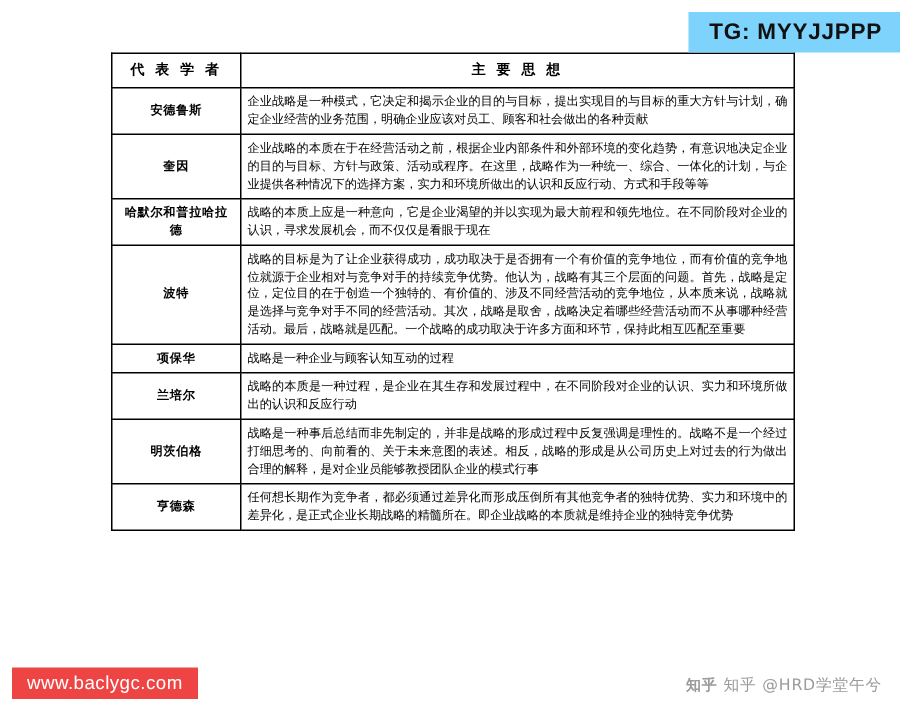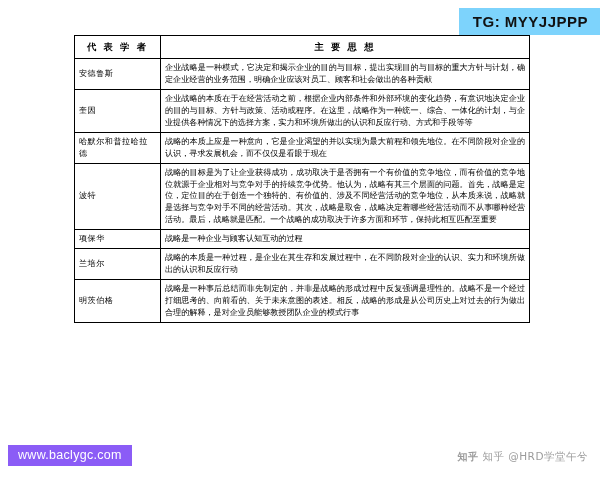--- a/index.html
+++ b/index.html
@@ -60,36 +60,37 @@
   table.doc-table thead th {
     text-align: center;
     font-weight: bold;
     font-size: 9.3px;
     padding: 4px 2px;
     letter-spacing: 2px;
   }
   col.c1 { width: 86px; }
   col.c2 { width: 369px; }
   td.scholar {
-    text-align: left;
+    text-align: center;
     font-size: 8.6px;
     letter-spacing: 0.5px;
     line-height: 1.5;
+    font-weight: bold;
   }
   td.idea {
     text-align: justify;
     text-justify: inter-ideograph;
     padding: 4px 6px;
   }
   
   .url-watermark {
     position: absolute;
     left: 8px;
     bottom: 14px;
-    background: #8b5cf6;
+    background: #ef4444;
     color: #ffffff;
     font-size: 12.5px;
     font-family: "Liberation Sans", sans-serif;
     padding: 3px 10px 4px 10px;
     letter-spacing: 0.3px;
     z-index: 6;
   }
   
   .zhihu-watermark {
     position: absolute;
@@ -151,20 +152,24 @@
           <td class="idea">战略是一种企业与顾客认知互动的过程</td>
         </tr>
         <tr>
           <td class="scholar">兰培尔</td>
           <td class="idea">战略的本质是一种过程，是企业在其生存和发展过程中，在不同阶段对企业的认识、实力和环境所做出的认识和反应行动</td>
         </tr>
         <tr>
           <td class="scholar">明茨伯格</td>
           <td class="idea">战略是一种事后总结而非先制定的，并非是战略的形成过程中反复强调是理性的。战略不是一个经过打细思考的、向前看的、关于未来意图的表述。相反，战略的形成是从公司历史上对过去的行为做出合理的解释，是对企业员能够教授团队企业的模式行事</td>
         </tr>
+        <tr>
+          <td class="scholar">亨德森</td>
+          <td class="idea">任何想长期作为竞争者，都必须通过差异化而形成压倒所有其他竞争者的独特优势、实力和环境中的差异化，是正式企业长期战略的精髓所在。即企业战略的本质就是维持企业的独特竞争优势</td>
+        </tr>
       </tbody>
     </table>
   </div>
 
   <div class="url-watermark">www.baclygc.com</div>
 
   <div class="zhihu-watermark">
     <span class="zhihu-logo">知乎</span>
     <span>知乎 @HRD学堂午兮</span>
   </div>

